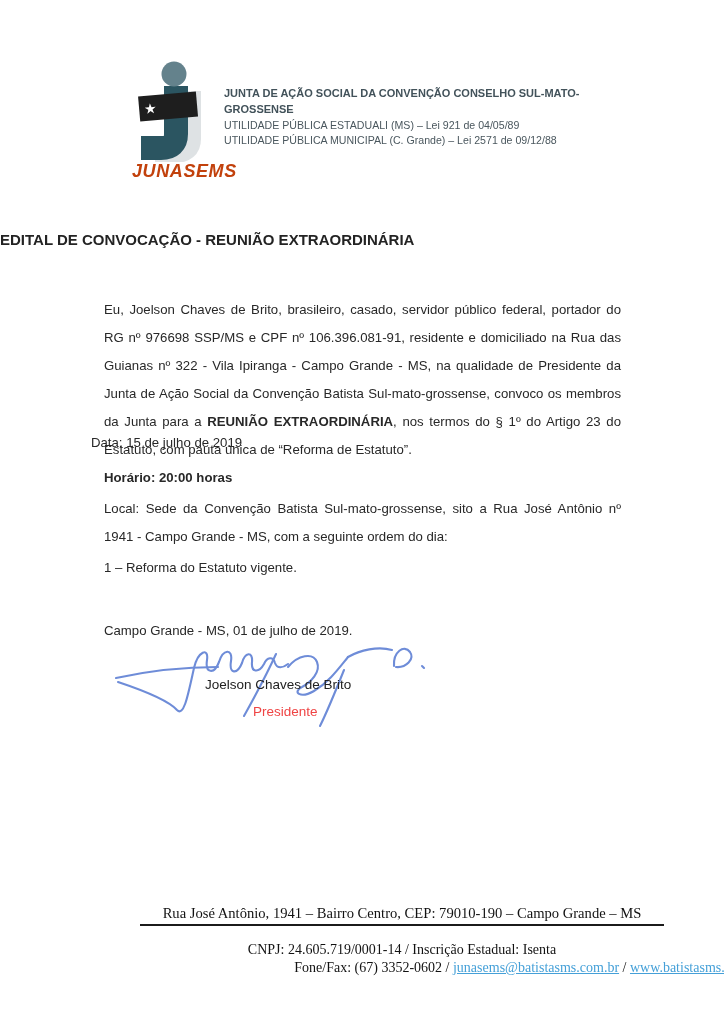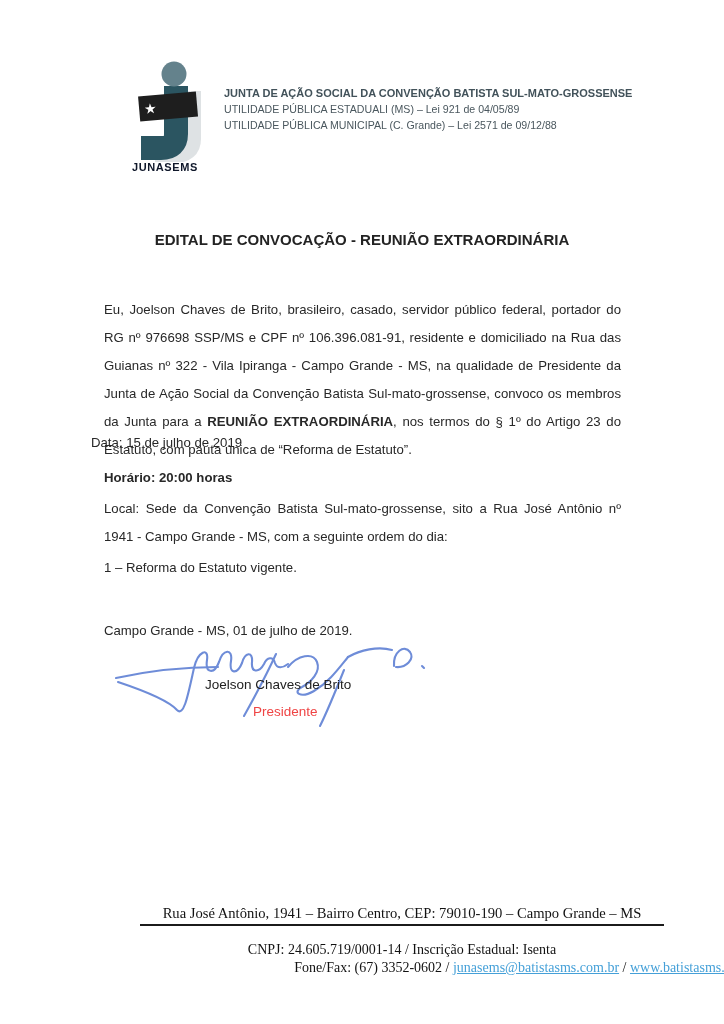--- a/index.html
+++ b/index.html
@@ -10,33 +10,34 @@
     overflow:hidden;
     font-family:"Liberation Sans",sans-serif;
     color:#262626;
   }
 
   
   .logo-block{position:absolute;left:128px;top:58px;width:115px;height:126px;}
   .logo-svg{display:block;}
   .logo-wordmark{
     position:absolute;left:4px;top:103px;width:105px;
-    font-size:11px;font-weight:bold;letter-spacing:0.6px;
-    color:#0f172a;
+    font-size:18px;font-weight:bold;letter-spacing:0.6px;
+    color:#c2410c;
+    font-style:italic;
   }
   .org-header{
     position:absolute;left:224px;top:86px;width:420px;
     font-size:10.6px;line-height:15.8px;color:#4a575e;
   }
   .org-name{font-weight:bold;font-size:11px;color:#42525a;}
 
   
   .doc-title{
     position:absolute;top:231px;left:0;width:724px;
-    text-align:center;font-weight:bold;font-size:15px;color:#232323;
+    font-weight:bold;font-size:15px;color:#232323;
   }
   .textline,.body-par{font-size:13.2px;line-height:28px;color:#282828;}
   .body-par{
     position:absolute;top:283px;left:104px;width:517px;
     text-align:justify;
   }
   .line-data{position:absolute;top:429px;left:91px;font-weight:normal;}
   .line-time{position:absolute;top:464px;left:104px;font-weight:bold;}
   .line-local{position:absolute;top:495px;left:104px;width:517px;text-align:justify;}
   .line-agenda{position:absolute;top:554px;left:104px;}
@@ -75,21 +76,21 @@
         <rect x="11" y="36" width="58" height="25" fill="#1e1e1e"></rect>
         <text x="16" y="54" font-size="14" fill="#ffffff">★</text>
       </g>
 
       <circle cx="46" cy="16" r="12.5" fill="#64828c"></circle>
     </svg>
     <div class="logo-wordmark">JUNASEMS</div>
   </div>
 
   <div class="org-header">
-    <div class="org-name">JUNTA DE AÇÃO SOCIAL DA CONVENÇÃO BATISTA SUL-MATO-GROSSENSE</div>
+    <div class="org-name">JUNTA DE AÇÃO SOCIAL DA CONVENÇÃO CONSELHO SUL-MATO-GROSSENSE</div>
     <div>UTILIDADE PÚBLICA ESTADUALI (MS) – Lei 921 de 04/05/89</div>
     <div>UTILIDADE PÚBLICA MUNICIPAL (C. Grande) – Lei 2571 de 09/12/88</div>
   </div>
 
   <div class="doc-title">EDITAL DE CONVOCAÇÃO - REUNIÃO EXTRAORDINÁRIA</div>
 
   <p class="body-par"><span>Eu, Joelson Chaves de Brito, brasileiro, casado, servidor público federal, portador do RG nº 976698 SSP/MS e CPF nº 106.396.081-91, residente e domiciliado na Rua das Guianas nº 322 - Vila Ipiranga - Campo Grande - MS, na qualidade de Presidente da Junta de Ação Social da Convenção Batista Sul-mato-grossense, convoco os membros da Junta para a </span><b>REUNIÃO EXTRAORDINÁRIA</b><span>, nos termos do § 1º do Artigo 23 do Estatuto, com pauta única de “Reforma de Estatuto”.</span></p>
 
   <div class="textline line-data">Data: 15 de julho de 2019</div>
   <div class="textline line-time">Horário: 20:00 horas</div>

